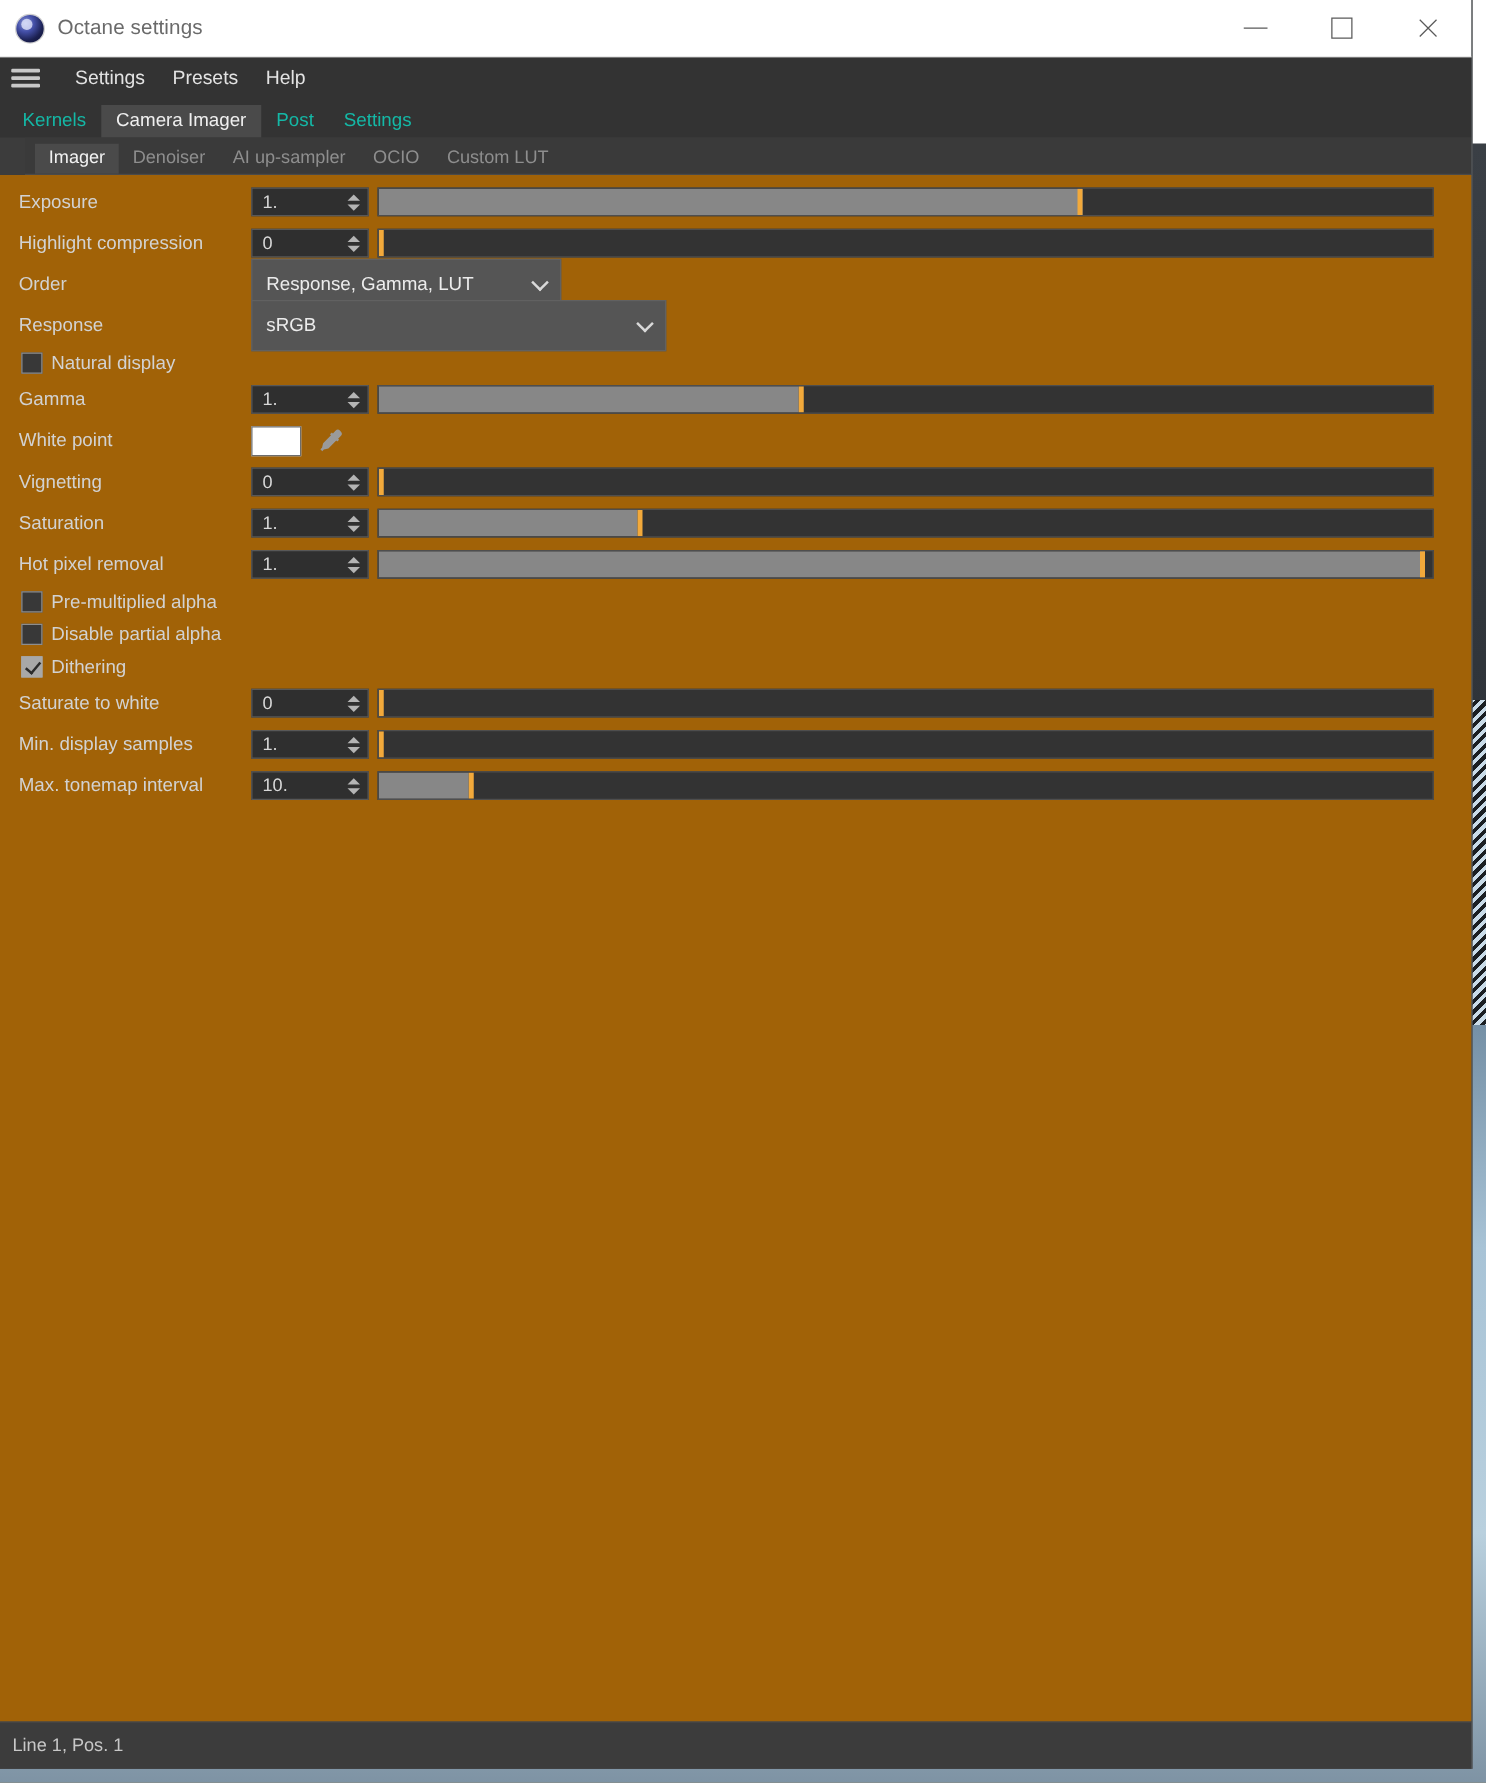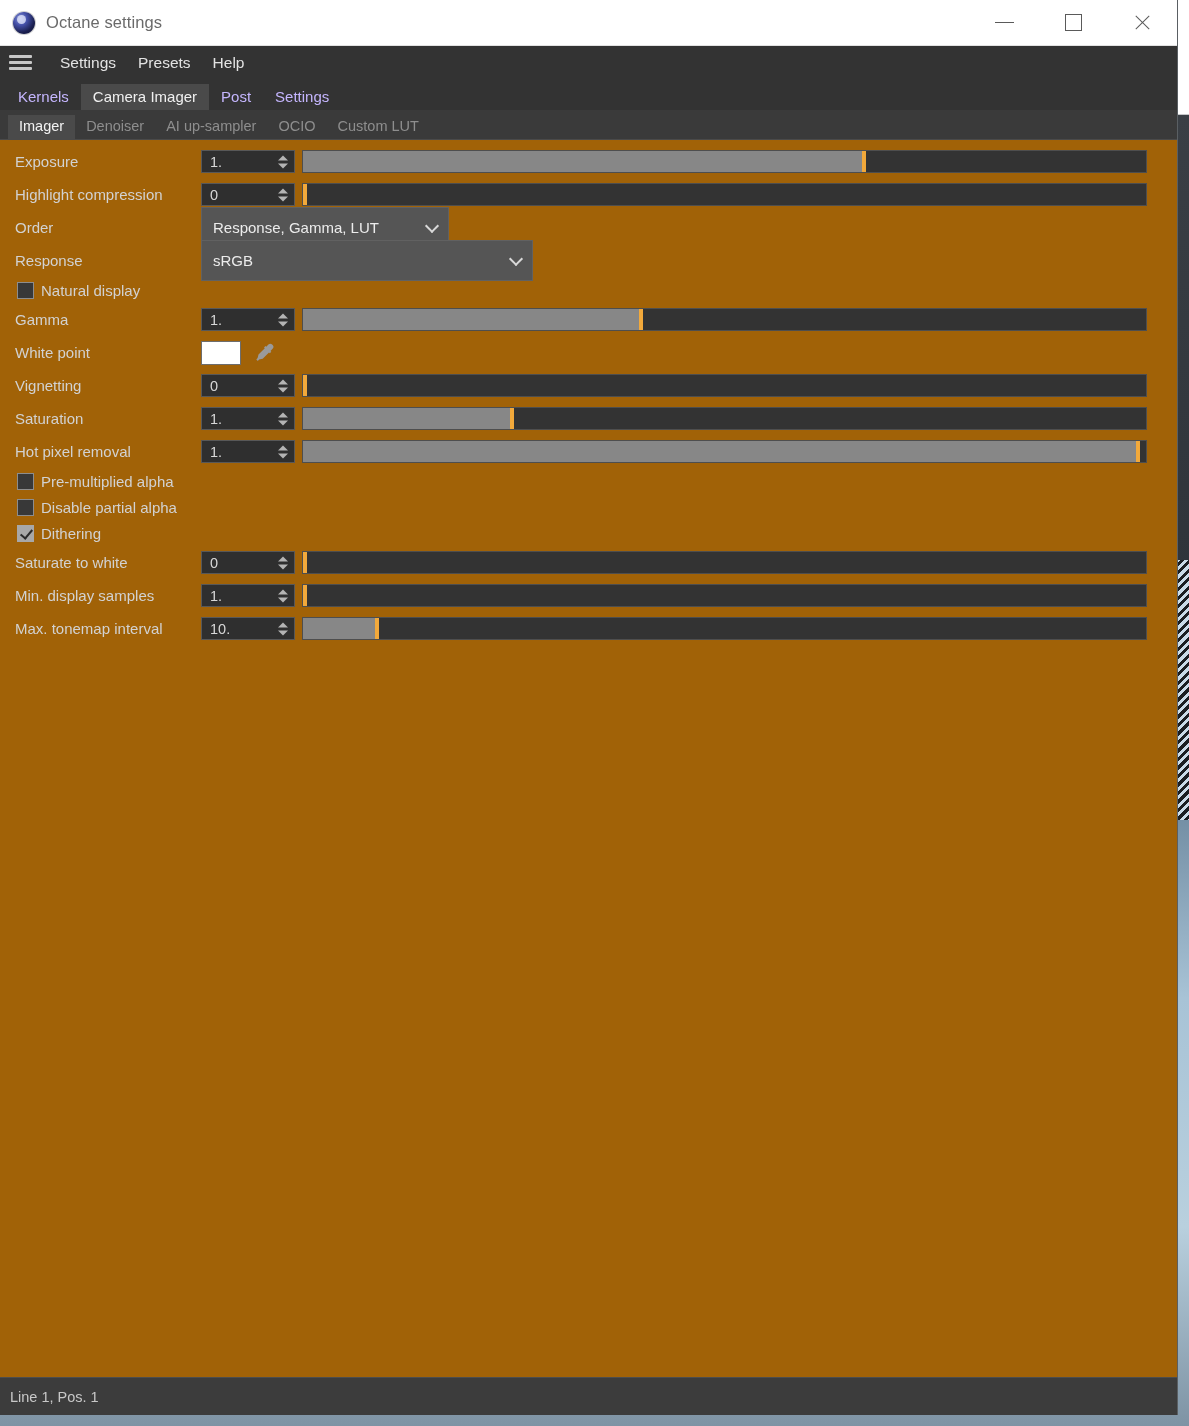--- a/index.html
+++ b/index.html
@@ -79,32 +79,33 @@
   .menu-item {
     font-size: 15.5px; color: #e3e3e3; padding: 4px 11px; white-space: nowrap;
   }
 
   
   #main-tabs {
     height: 31px; background: #333333; flex: none;
     display: flex; align-items: flex-end; padding-left: 6px;
   }
   .main-tab {
-    font-size: 15px; color: #c4b5fd;
+    font-size: 15px; color: #14b8a6;
     padding: 5px 12px 6px 12px; white-space: nowrap; line-height: 1;
   }
   .main-tab.active {
     background: #4a4a4a; color: #f0f0f0;
   }
 
   
   #sub-tabs {
     height: 30px; background: #3a3a3a; flex: none;
     display: flex; align-items: flex-end; padding-left: 8px;
     border-bottom: 1px solid #4a4a4a;
+    margin-left: 20px;
   }
   .sub-tab {
     font-size: 14.5px; color: #8e8e8e;
     padding: 4px 11px 6px 11px; white-space: nowrap; line-height: 1;
   }
   .sub-tab.active { background: #4a4a4a; color: #f2f2f2; }
 
   
   #settings-panel {
     flex: 1 1 auto; background: #a16207;

